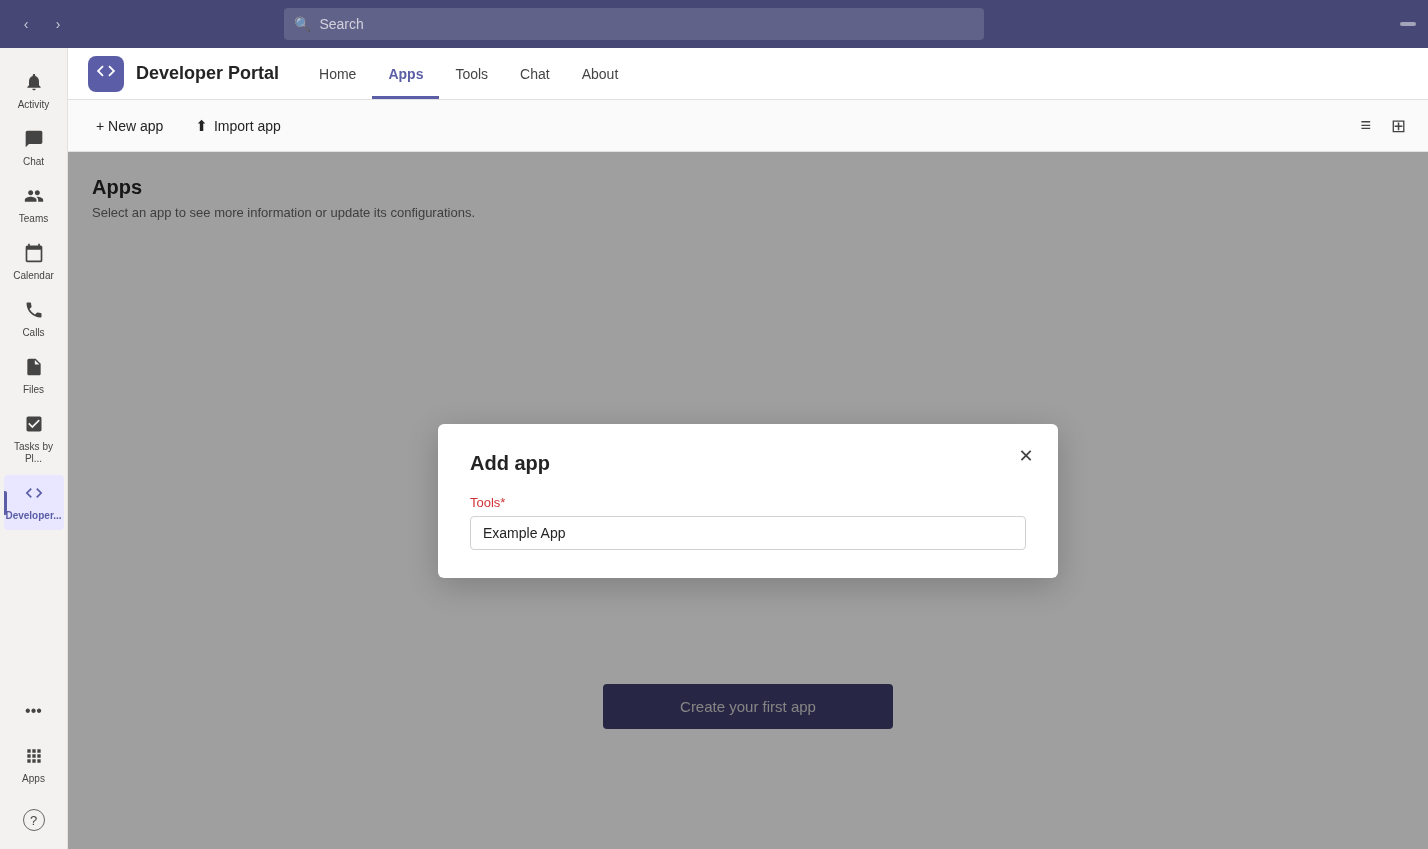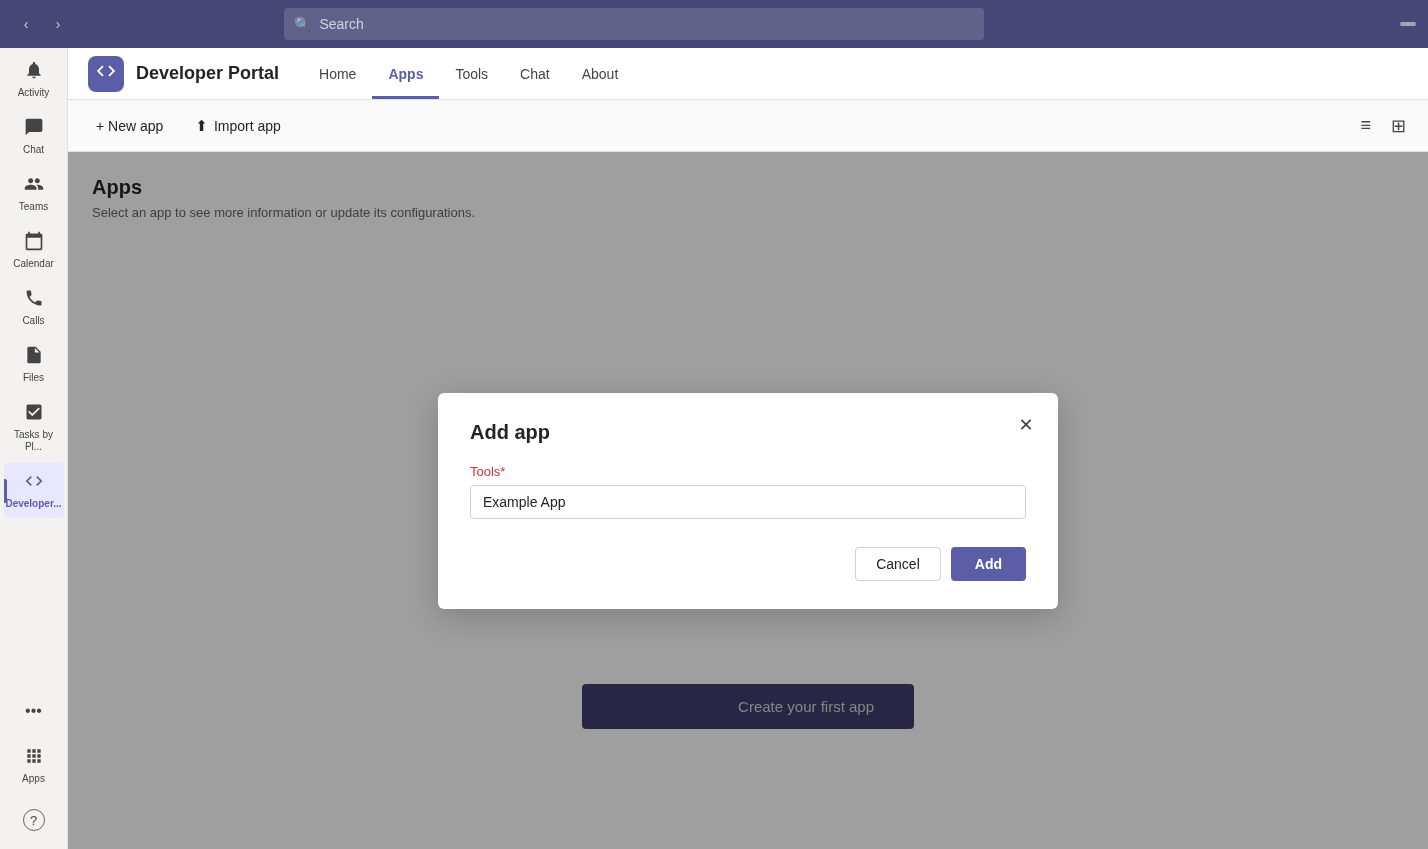--- a/index.html
+++ b/index.html
@@ -67,21 +67,21 @@
       overflow: hidden;
     }
 
     
     .sidebar {
       width: 68px;
       background: #f3f2f1;
       display: flex;
       flex-direction: column;
       align-items: center;
-      padding-top: 4px;
+      padding-top: 16px;
       border-right: 1px solid #e1e1e1;
     }
     .sidebar-item {
       width: 60px;
       display: flex;
       flex-direction: column;
       align-items: center;
       padding: 8px 4px;
       cursor: pointer;
       border-radius: 4px;
@@ -238,22 +238,21 @@
       bottom: 120px;
       left: 50%;
       transform: translateX(-50%);
       background: #3d3d6b;
       color: #ccc;
       border: none;
       padding: 14px 40px;
       border-radius: 4px;
       font-size: 15px;
       cursor: pointer;
-      width: 332px;
-      text-align: right;
+      width: 290px;
     }
 
     
     .modal-overlay {
       position: absolute;
       top: 0; left: 0; right: 0; bottom: 0;
       background: rgba(0,0,0,0.35);
       display: flex;
       align-items: center;
       justify-content: center;
@@ -473,21 +472,17 @@
       <button class="create-app-btn-bg">Create your first app</button>
 
       <div class="modal-overlay">
         <div class="modal">
           <button class="modal-close">✕</button>
           <h2 class="modal-title">Add app</h2>
           <label class="form-label">
             <span>Tools</span><span style="color:#d13438;">*</span>
           </label>
           <input class="form-input" type="text" value="Example App" style="">
-          <div class="modal-footer">
-            <button class="btn-cancel">Cancel</button>
-            <button class="btn-add">Add</button>
-          </div>
         </div>
       </div>
     </div>
   </div>
 </div>
 
 </body></html>

